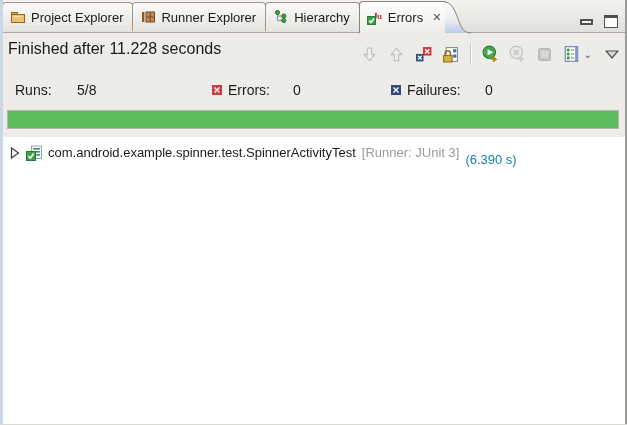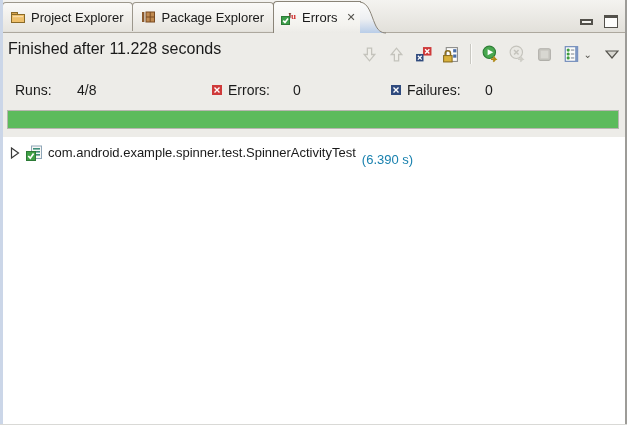--- a/index.html
+++ b/index.html
@@ -83,23 +83,34 @@
       <span class="tab-label">Project Explorer</span>
     </div>
 
     <div class="tab">
       <svg class="ticon" viewBox="0 0 16 16">
         <rect x="2" y="3" width="2.4" height="10" fill="#8A5A2E"></rect>
         <rect x="6" y="3" width="8.5" height="10" fill="#C08A50" stroke="#7A4A21"></rect>
         <line x1="6" y1="8" x2="14.5" y2="8" stroke="#7A4A21"></line>
         <line x1="10.2" y1="3" x2="10.2" y2="13" stroke="#7A4A21"></line>
       </svg>
-      <span class="tab-label">Package Explorer</span>
-    </div>
-
+      <span class="tab-label">Runner Explorer</span>
+    </div>
+
+    <div class="tab">
+      <svg class="ticon" viewBox="0 0 16 16">
+        <line x1="4.5" y1="5" x2="4.5" y2="11.5" stroke="#8F969E" stroke-width="1.2"></line>
+        <line x1="4.5" y1="7" x2="9" y2="7" stroke="#8F969E" stroke-width="1.2"></line>
+        <line x1="4.5" y1="11.5" x2="9" y2="11.5" stroke="#8F969E" stroke-width="1.2"></line>
+        <circle cx="4.5" cy="3.5" r="2" fill="#3DA53D" stroke="#1F6B1F"></circle>
+        <circle cx="10.8" cy="7" r="2" fill="#3DA53D" stroke="#1F6B1F"></circle>
+        <circle cx="10.8" cy="11.5" r="2" fill="#3DA53D" stroke="#1F6B1F"></circle>
+      </svg>
+      <span class="tab-label">Hierarchy</span>
+    </div>
 
     <div class="tab active">
       <svg class="ticon" viewBox="0 0 16 16">
         <text x="6" y="9" font-size="9" font-weight="bold" fill="#6E2A20" font-family="Liberation Serif,serif">J</text>
         <text x="10" y="9" font-size="9" font-weight="bold" fill="#CF2F2F" font-family="Liberation Serif,serif">u</text>
         <rect x="0.5" y="6.5" width="8" height="8" fill="#3C9E49" stroke="#2C7A36"></rect>
         <polyline points="2.2,10.6 4,12.6 7,8.6" fill="none" stroke="#FFFFFF" stroke-width="1.6"></polyline>
       </svg>
       <span class="tab-label">Errors</span>
       <span class="tab-close">✕</span>
@@ -198,21 +209,21 @@
   </div>
   <span class="chev">⌄</span>
 
   <svg class="menu-tri" width="14" height="9" viewBox="0 0 14 9">
     <polygon points="1,1 13,1 7,8" fill="#D9D8D2" stroke="#55534D" stroke-width="1.2"></polygon>
   </svg>
 </div>
 
 <div class="counters">
   <span class="lbl runs-lbl">Runs:</span>
-  <span class="val runs-val">4/8</span>
+  <span class="val runs-val">5/8</span>
 
   <svg class="c-icon err-icon" viewBox="0 0 10 10">
     <rect x="0" y="0" width="10" height="10" style="fill:var(--error_red,#CF3A3A)"></rect>
     <path d="M2.5 2.5 L7.5 7.5 M7.5 2.5 L2.5 7.5" stroke="#fff" stroke-width="1.4"></path>
   </svg>
   <span class="lbl err-lbl">Errors:</span>
   <span class="val err-val">0</span>
 
   <svg class="c-icon fail-icon" viewBox="0 0 10 10">
     <rect x="0" y="0" width="10" height="10" style="fill:var(--failure_blue,#2F4A7E)"></rect>
@@ -233,19 +244,20 @@
     </svg>
     <svg width="16" height="16" viewBox="0 0 16 16">
       <rect x="5.5" y="1" width="10" height="12.5" fill="#F8F8F5" stroke="#8FA6B8"></rect>
       <rect x="7" y="3" width="7" height="1.6" fill="#3E8E7A"></rect>
       <rect x="7" y="6" width="7" height="1.6" fill="#3E8E7A"></rect>
       <rect x="7" y="9" width="7" height="1.6" fill="#3E8E7A"></rect>
       <rect x="0.5" y="6.5" width="9" height="9" fill="#3FA045" stroke="#2C7A36"></rect>
       <polyline points="2.3,11 4.3,13.2 7.6,8.6" fill="none" stroke="#FFFFFF" stroke-width="1.7"></polyline>
     </svg>
     <span class="tree-text">com.android.example.spinner.test.SpinnerActivityTest</span>
+    <span class="tree-text runner">[Runner: JUnit 3]</span>
     <span class="tree-text time">(6.390 s)</span>
   </div>
 </div>
 
 <div class="left-strip"></div>
 <div class="right-strip"></div>
 <div class="bottom-line"></div>
 
 </body></html>

